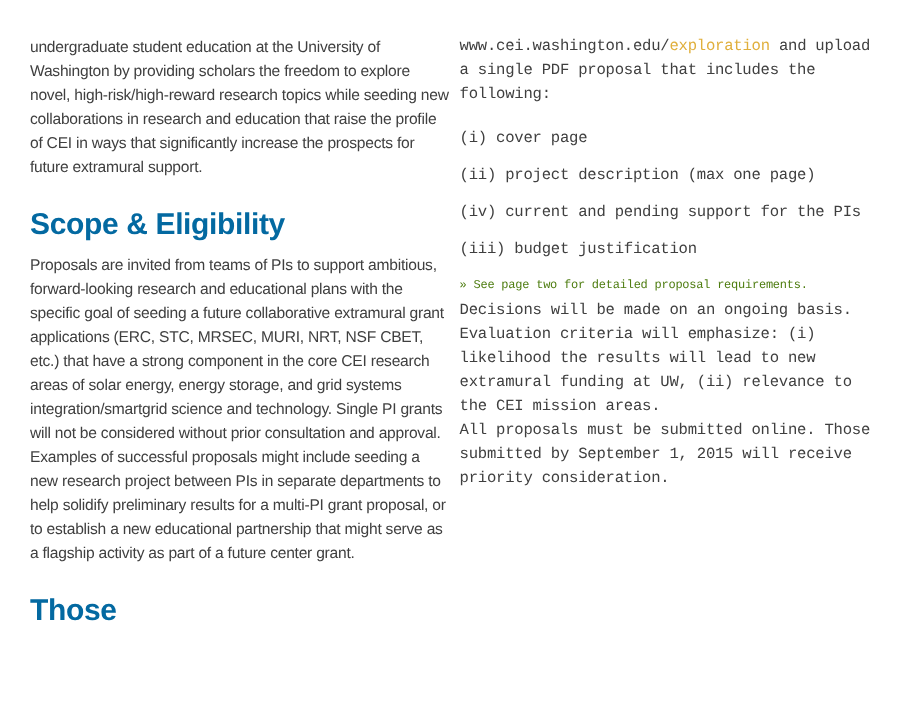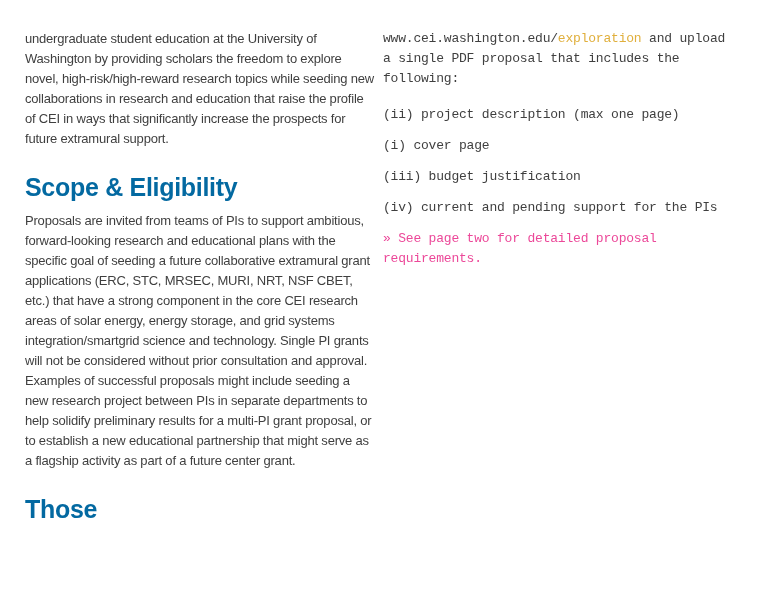--- a/index.html
+++ b/index.html
@@ -52,23 +52,23 @@
   }
   .req-item {
     font-size: 13px;
     line-height: 20px;
     color: #3f3f3f;
     letter-spacing: -0.2px;
     margin-bottom: 11px;
   }
   p.note-text {
     margin: 0;
-    font-size: 13px;
+    font-size: 10px;
     line-height: 20px;
-    color: #ec4899;
+    color: #4d7c0f;
     letter-spacing: -0.2px;
   }
   a.inline-link {
     color: #e0af3c;
     text-decoration: none;
     cursor: pointer;
   }
 </style>
 </head>
 <body>
@@ -81,25 +81,27 @@
     <h2 class="section-heading">Scope &amp; Eligibility</h2>
     <p class="body-text">Proposals are invited from teams of PIs to support ambitious, forward-looking research and educational plans with the specific goal of seeding a future collaborative extramural grant applications (ERC, STC, MRSEC, MURI, NRT, NSF CBET, etc.) that have a strong component in the core CEI research areas of solar energy, energy storage, and grid systems integration/smartgrid science and technology. Single PI grants will not be considered without prior consultation and approval. Examples of successful proposals might include seeding a new research project between PIs in separate departments to help solidify preliminary results for a multi-PI grant proposal, or to establish a new educational partnership that might serve as a flagship activity as part of a future center grant.</p>
 
     <h2 class="section-heading">Those</h2>
   </div>
 
   <div class="col col-right">
     <p class="body-text"><span>www.cei.washington.edu/</span><a class="inline-link">exploration</a><span> and upload a single PDF proposal that includes the following:</span></p>
 
     <div class="req-list">
+      <div class="req-item">(i) cover page</div>
       <div class="req-item">(ii) project description (max one page)</div>
-      <div class="req-item">(i) cover page</div>
+      <div class="req-item">(iv) current and pending support for the PIs</div>
       <div class="req-item">(iii) budget justification</div>
-      <div class="req-item">(iv) current and pending support for the PIs</div>
     </div>
 
     <p class="note-text">» See page two for detailed proposal requirements.</p>
 
 
+    <p class="body-text">Decisions will be made on an ongoing basis. Evaluation criteria will emphasize: (i) likelihood the results will lead to new extramural funding at UW, (ii) relevance to the CEI mission areas.</p>
 
+    <p class="body-text">All proposals must be submitted online. Those submitted by September 1, 2015 will receive priority consideration.</p>
   </div>
 
 </div>
 
 </body></html>

